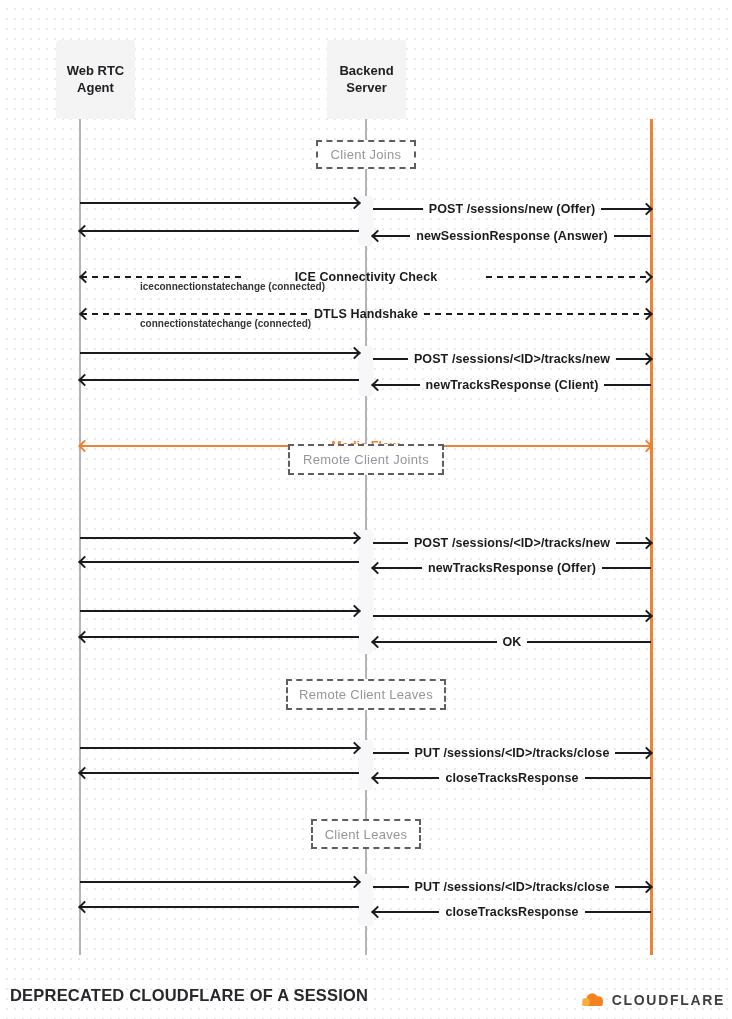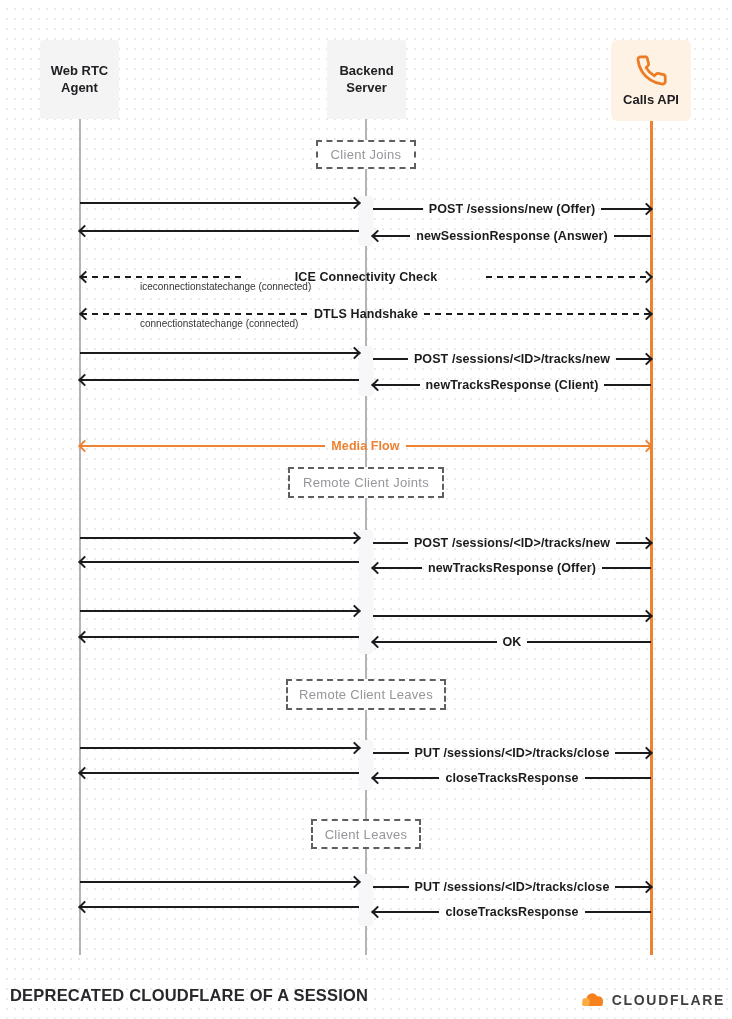--- a/index.html
+++ b/index.html
@@ -29,21 +29,21 @@
   }
   
   .msg{position:absolute;height:18px;display:flex;align-items:center;color:#1b1b1d;}
   .msg .seg{flex:1;height:0;border-top:2.2px solid currentColor;}
   .msg.dashed .seg{border-top:none;height:2.4px;background-image:repeating-linear-gradient(90deg,currentColor 0 6px,transparent 6px 11px);}
   .msg .mlbl{padding:0 6px;font-weight:bold;font-size:12.5px;white-space:nowrap;letter-spacing:0.1px;}
   .msg.accent{color:#ee8230;margin-top:16px;}
   .msg .head{position:absolute;width:9px;height:9px;top:50%;box-sizing:border-box;}
   .msg .head.hr{right:0;border-top:2.4px solid currentColor;border-right:2.4px solid currentColor;transform:translateY(-50%) rotate(45deg);}
   .msg .head.hl{left:0;border-top:2.4px solid currentColor;border-left:2.4px solid currentColor;transform:translateY(-50%) rotate(-45deg);}
-  .msg .msub{position:absolute;left:12px;top:13px;font-size:10px;font-weight:400;color:#353538;letter-spacing:0;white-space:nowrap;padding-left:47px;}
+  .msg .msub{position:absolute;left:12px;top:13px;font-size:10px;font-weight:700;color:#353538;letter-spacing:0;white-space:nowrap;padding-left:47px;}
   
   .title{position:absolute;left:10px;top:986px;font-size:16.5px;font-weight:bold;color:#28282c;letter-spacing:0.2px;}
   .brand{position:absolute;right:7px;top:991px;display:flex;align-items:center;gap:3px;}
   .brand .txt{font-size:14px;font-weight:bold;letter-spacing:0.12em;color:#3f3f42;}
 </style>
 </head>
 <body>
 
 <div class="canvas">
 
@@ -196,40 +196,32 @@
         <span class="seg"></span>
         <i class="head hl"></i>
       </div>
       <div class="msg" style="left: 373px; top: 903px; width: 278px;">
         <span class="seg"></span>
         <span class="mlbl">closeTracksResponse</span>
         <span class="seg"></span>
         <i class="head hl"></i>
       </div>
       <div class="section-box" style="left: 316px; top: 140px; width: 100px; height: 29px;">Client Joins</div>
-      <div class="section-box" style="left: 288px; top: 467px; width: 156px; height: 31px;">Remote Client Joints</div>
+      <div class="section-box" style="left: 288px; top: 444px; width: 156px; height: 31px;">Remote Client Joints</div>
       <div class="section-box" style="left: 286px; top: 679px; width: 160px; height: 31px;">Remote Client Leaves</div>
       <div class="section-box" style="left: 311px; top: 819px; width: 110px; height: 30px;">Client Leaves</div>
     </div>
 
-  <div class="actor" style="left:40px;align-items:center;">
+  <div class="actor" style="left:56px;align-items:center;">
     <span>Web RTC
 Agent</span>
   </div>
   <div class="actor" style="left:327px;">
     <span>Backend
 Server</span>
-  </div>
-  <div class="actor calls" style="left:611px;">
-    <span style="display:block;line-height:0;">
-      <svg width="33" height="33" viewBox="0 0 24 24" fill="none" stroke="#ed7b23" stroke-width="2" stroke-linecap="round" stroke-linejoin="round">
-        <path d="M22 16.92v3a2 2 0 0 1-2.18 2 19.79 19.79 0 0 1-8.63-3.07 19.5 19.5 0 0 1-6-6 19.79 19.79 0 0 1-3.07-8.67A2 2 0 0 1 4.11 2h3a2 2 0 0 1 2 1.72c.13.96.36 1.9.7 2.81a2 2 0 0 1-.45 2.11L8.09 9.91a16 16 0 0 0 6 6l1.27-1.27a2 2 0 0 1 2.11-.45c.91.34 1.85.57 2.81.7A2 2 0 0 1 22 16.92z"></path>
-      </svg>
-    </span>
-    <span>Calls API</span>
   </div>
 
   <div class="title">DEPRECATED CLOUDFLARE OF A SESSION</div>
   <div class="brand">
     <span style="line-height:0;">
       <svg width="30" height="17" viewBox="0 0 34 19">
         <g fill="#f6821f">
           <circle cx="15" cy="9" r="6.5"></circle>
           <circle cx="22" cy="11" r="5.2"></circle>
           <rect x="9" y="10" width="18" height="7" rx="2.5"></rect>

